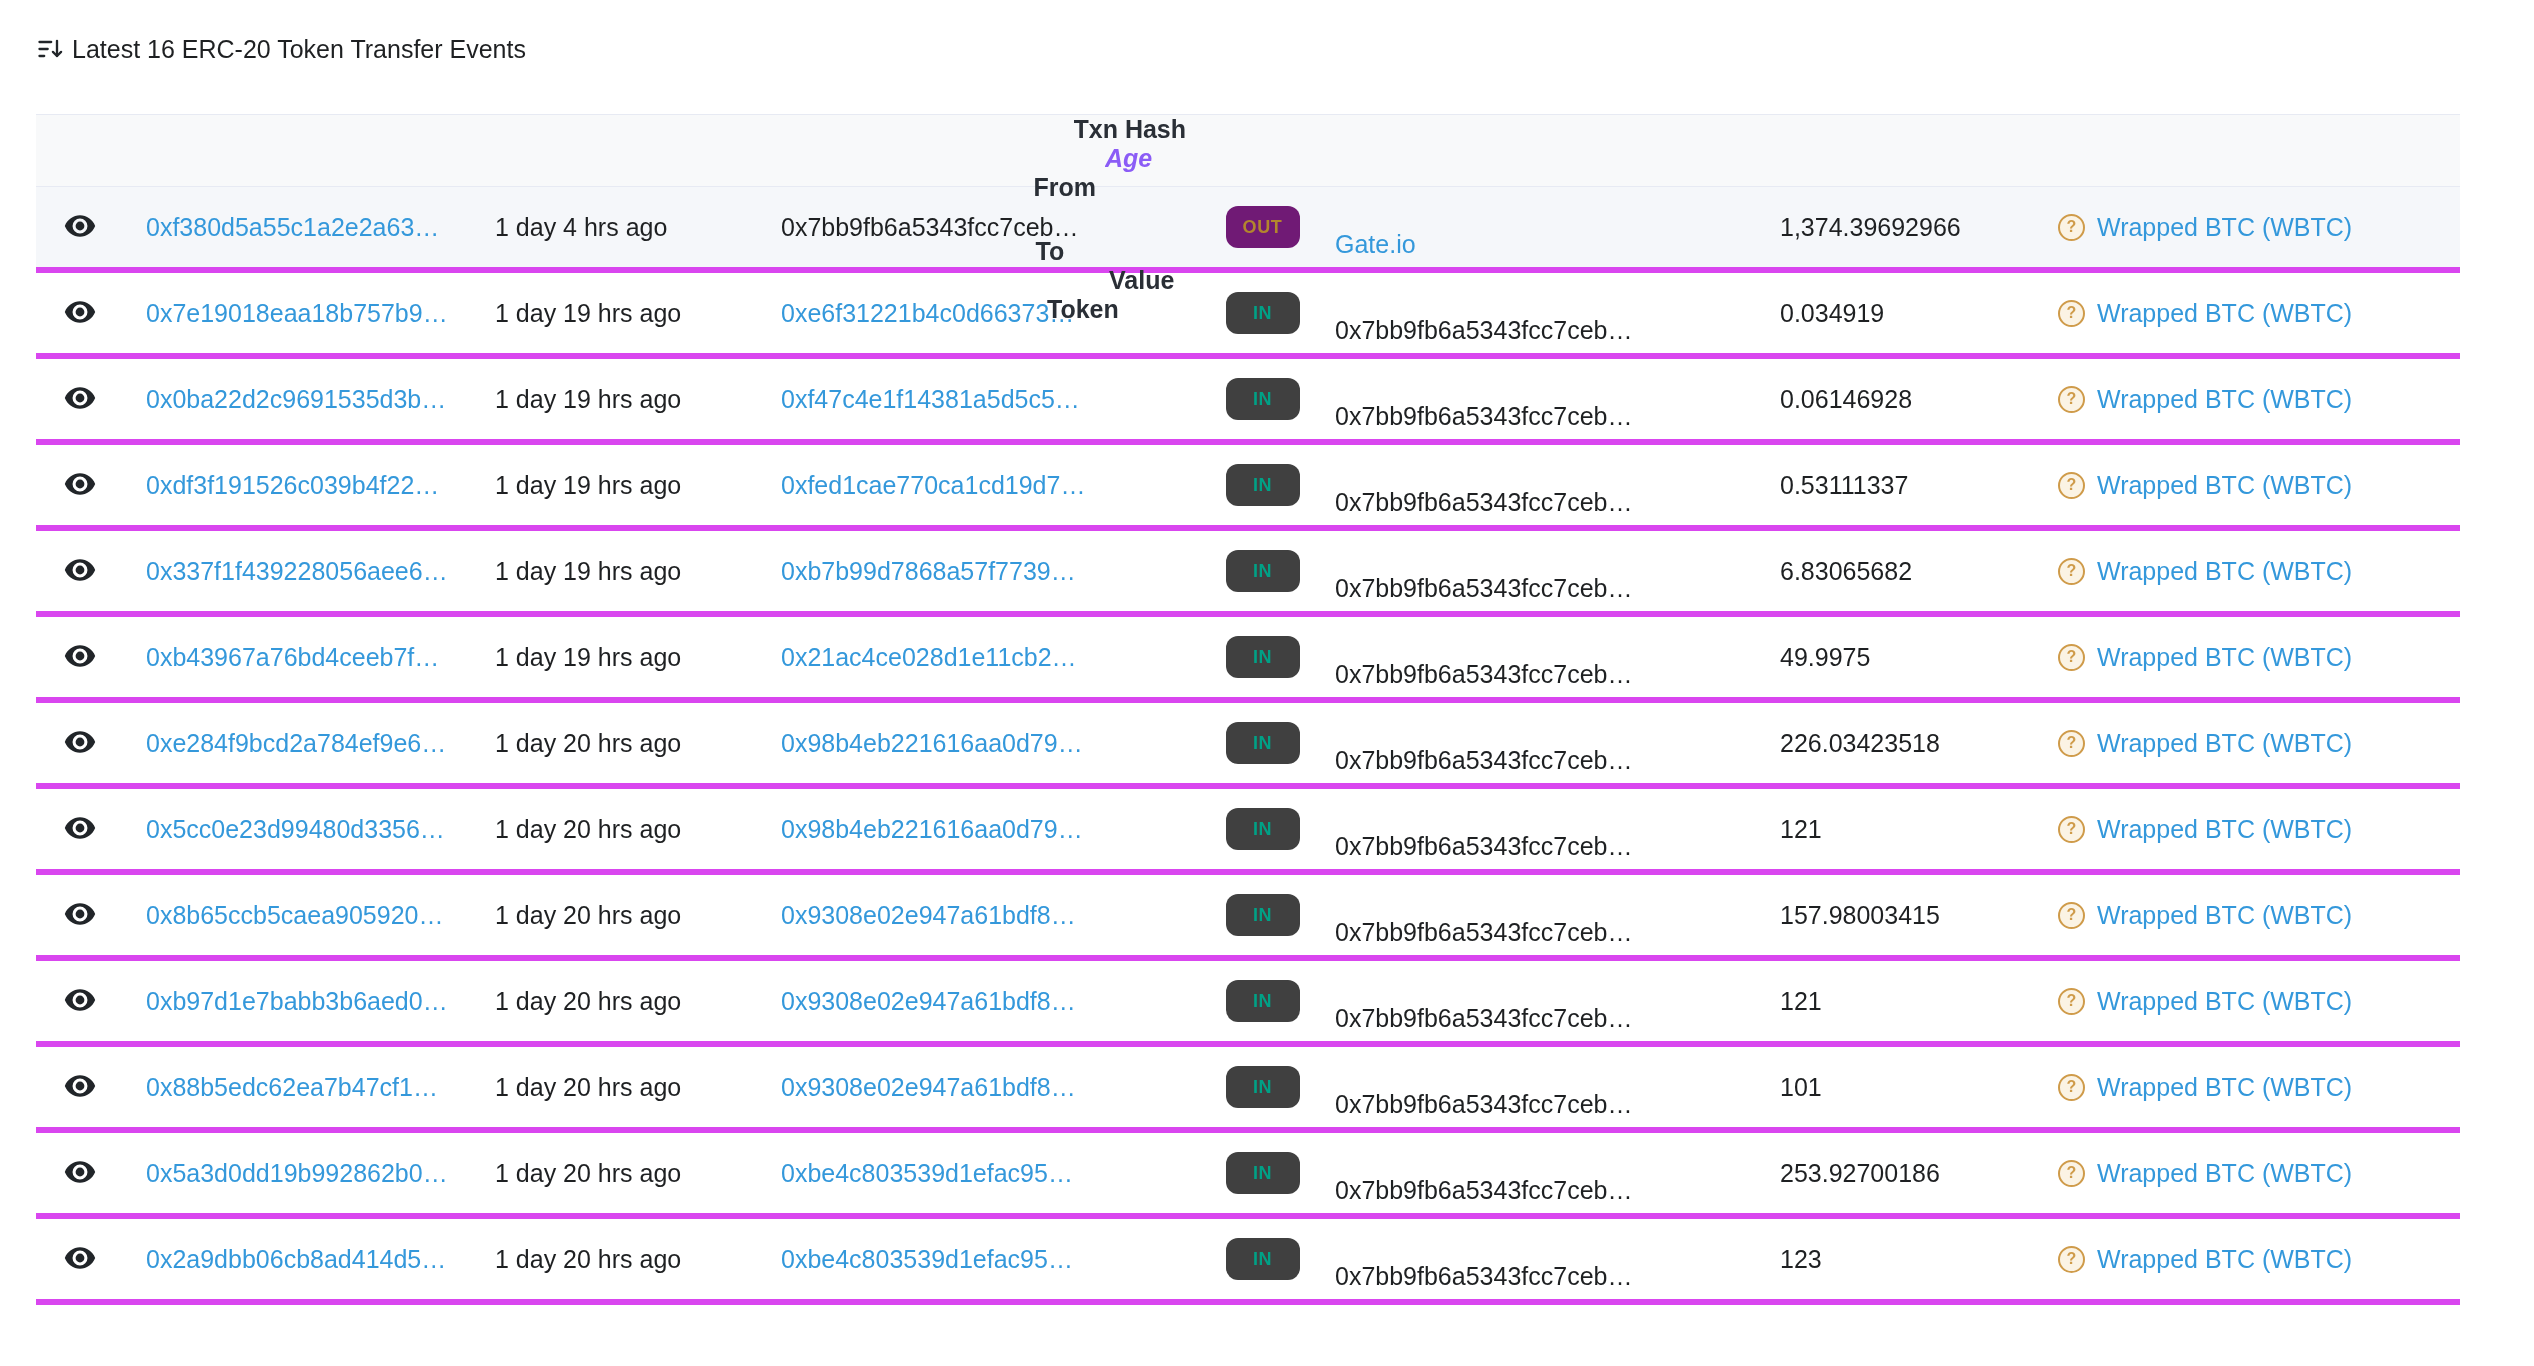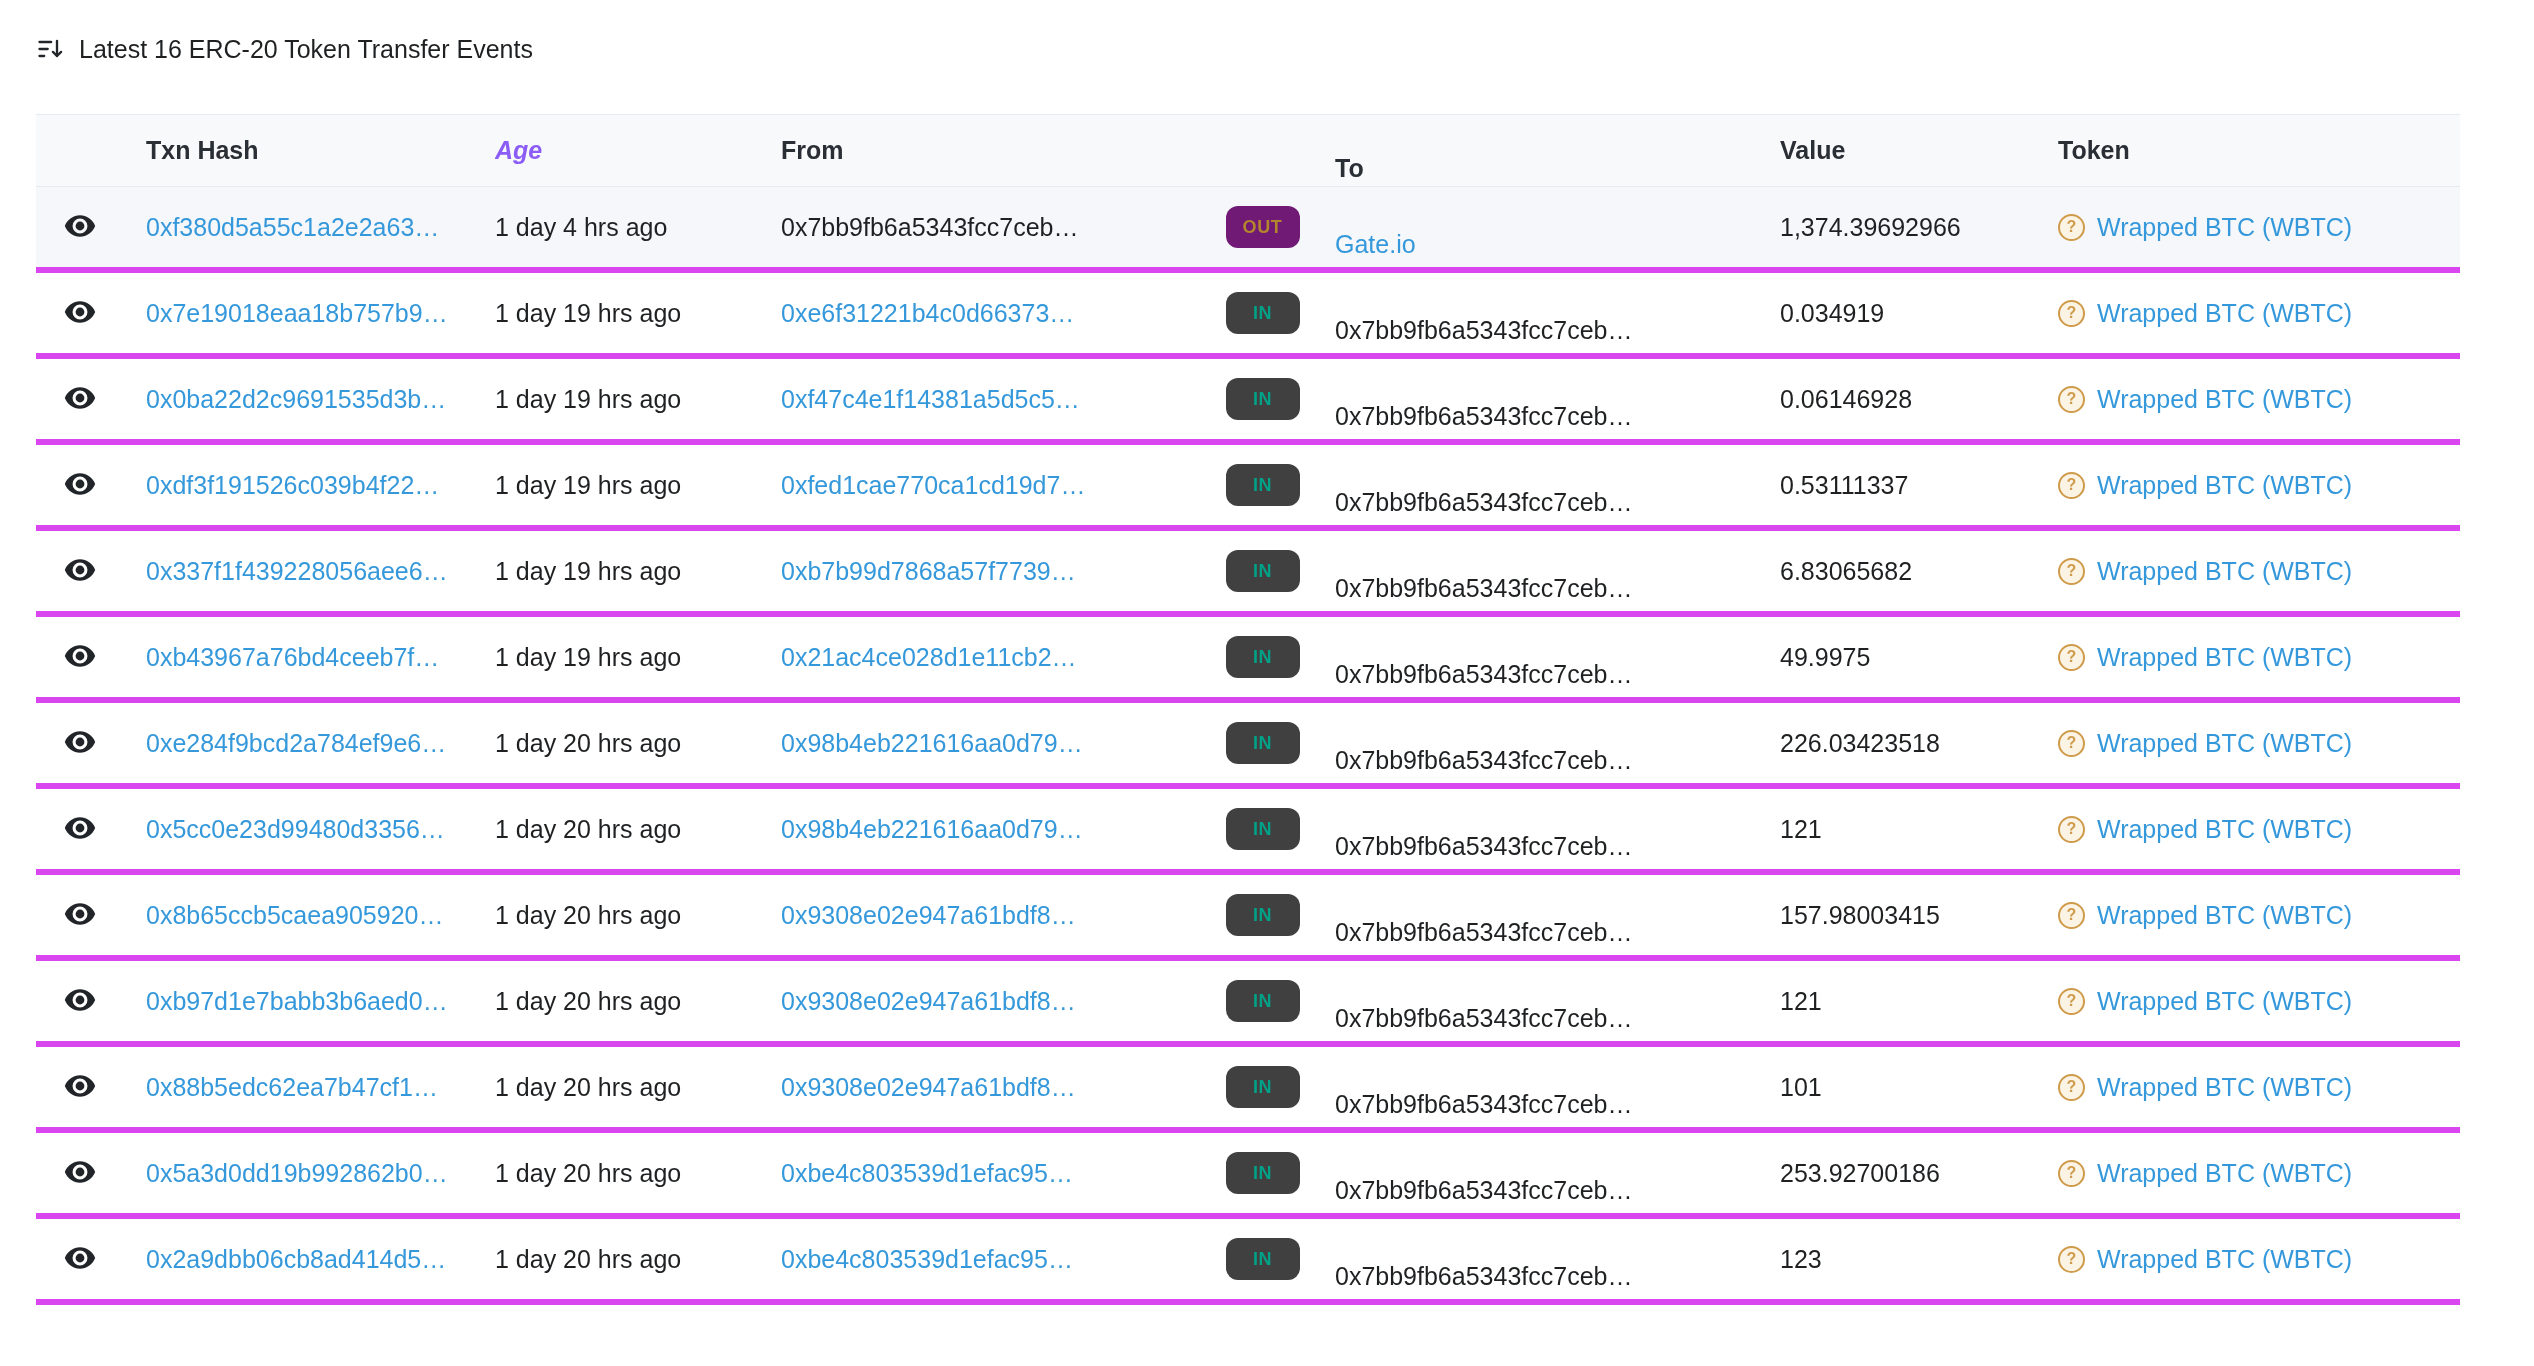--- a/index.html
+++ b/index.html
@@ -23,30 +23,30 @@
     font-family:inherit; font-size:26px; font-weight:600; color:#4a4f55;
     margin-right:57px; height:66px; display:flex; align-items:center;
   }
   .tab.active { color:#2b87c8; }
   .tab.active::after {
     content:""; position:absolute; left:-22px; right:-22px; bottom:0;
     height:4px; background:#3498db; border-radius:2px;
   }
 
   
-  .subtitle-row { display:flex; align-items:center; gap:15px; margin:27px 0 0 36px; height:44px; }
+  .subtitle-row { display:flex; align-items:center; gap:8px; margin:27px 0 0 36px; height:44px; }
   .subtitle { font-size:25px; color:#1e2022; }
   .sort-icon { display:inline-flex; }
 
   
   .table { margin:43px 0 0 36px; width:2424px; font-size:25px; }
   .thead {
     display:flex; align-items:center; height:73px; background:#f8f9fa;
     border-top:1px solid #e7eaf3; border-bottom:1px solid #e7eaf3;
-    font-weight:700; color:#2a2f36;
+    font-weight:700; color:#2a2f36;flex-direction:column;
   }
   .trow { display:flex; align-items:center; height:86px; border-bottom:6px solid #d946ef; background:#fff; }
   .trow.highlight { background:#f5f7fa; }
 
   .cell { flex:none; padding-right:16px; white-space:nowrap; overflow:hidden; }
   .c-eye   { width:110px; padding-left:24px; }
   .c-txn   { width:349px; }
   .c-age   { width:286px; }
   .c-from  { width:429px; }
   .c-badge { width:105px; padding-right:0; display:flex; justify-content:center; }

